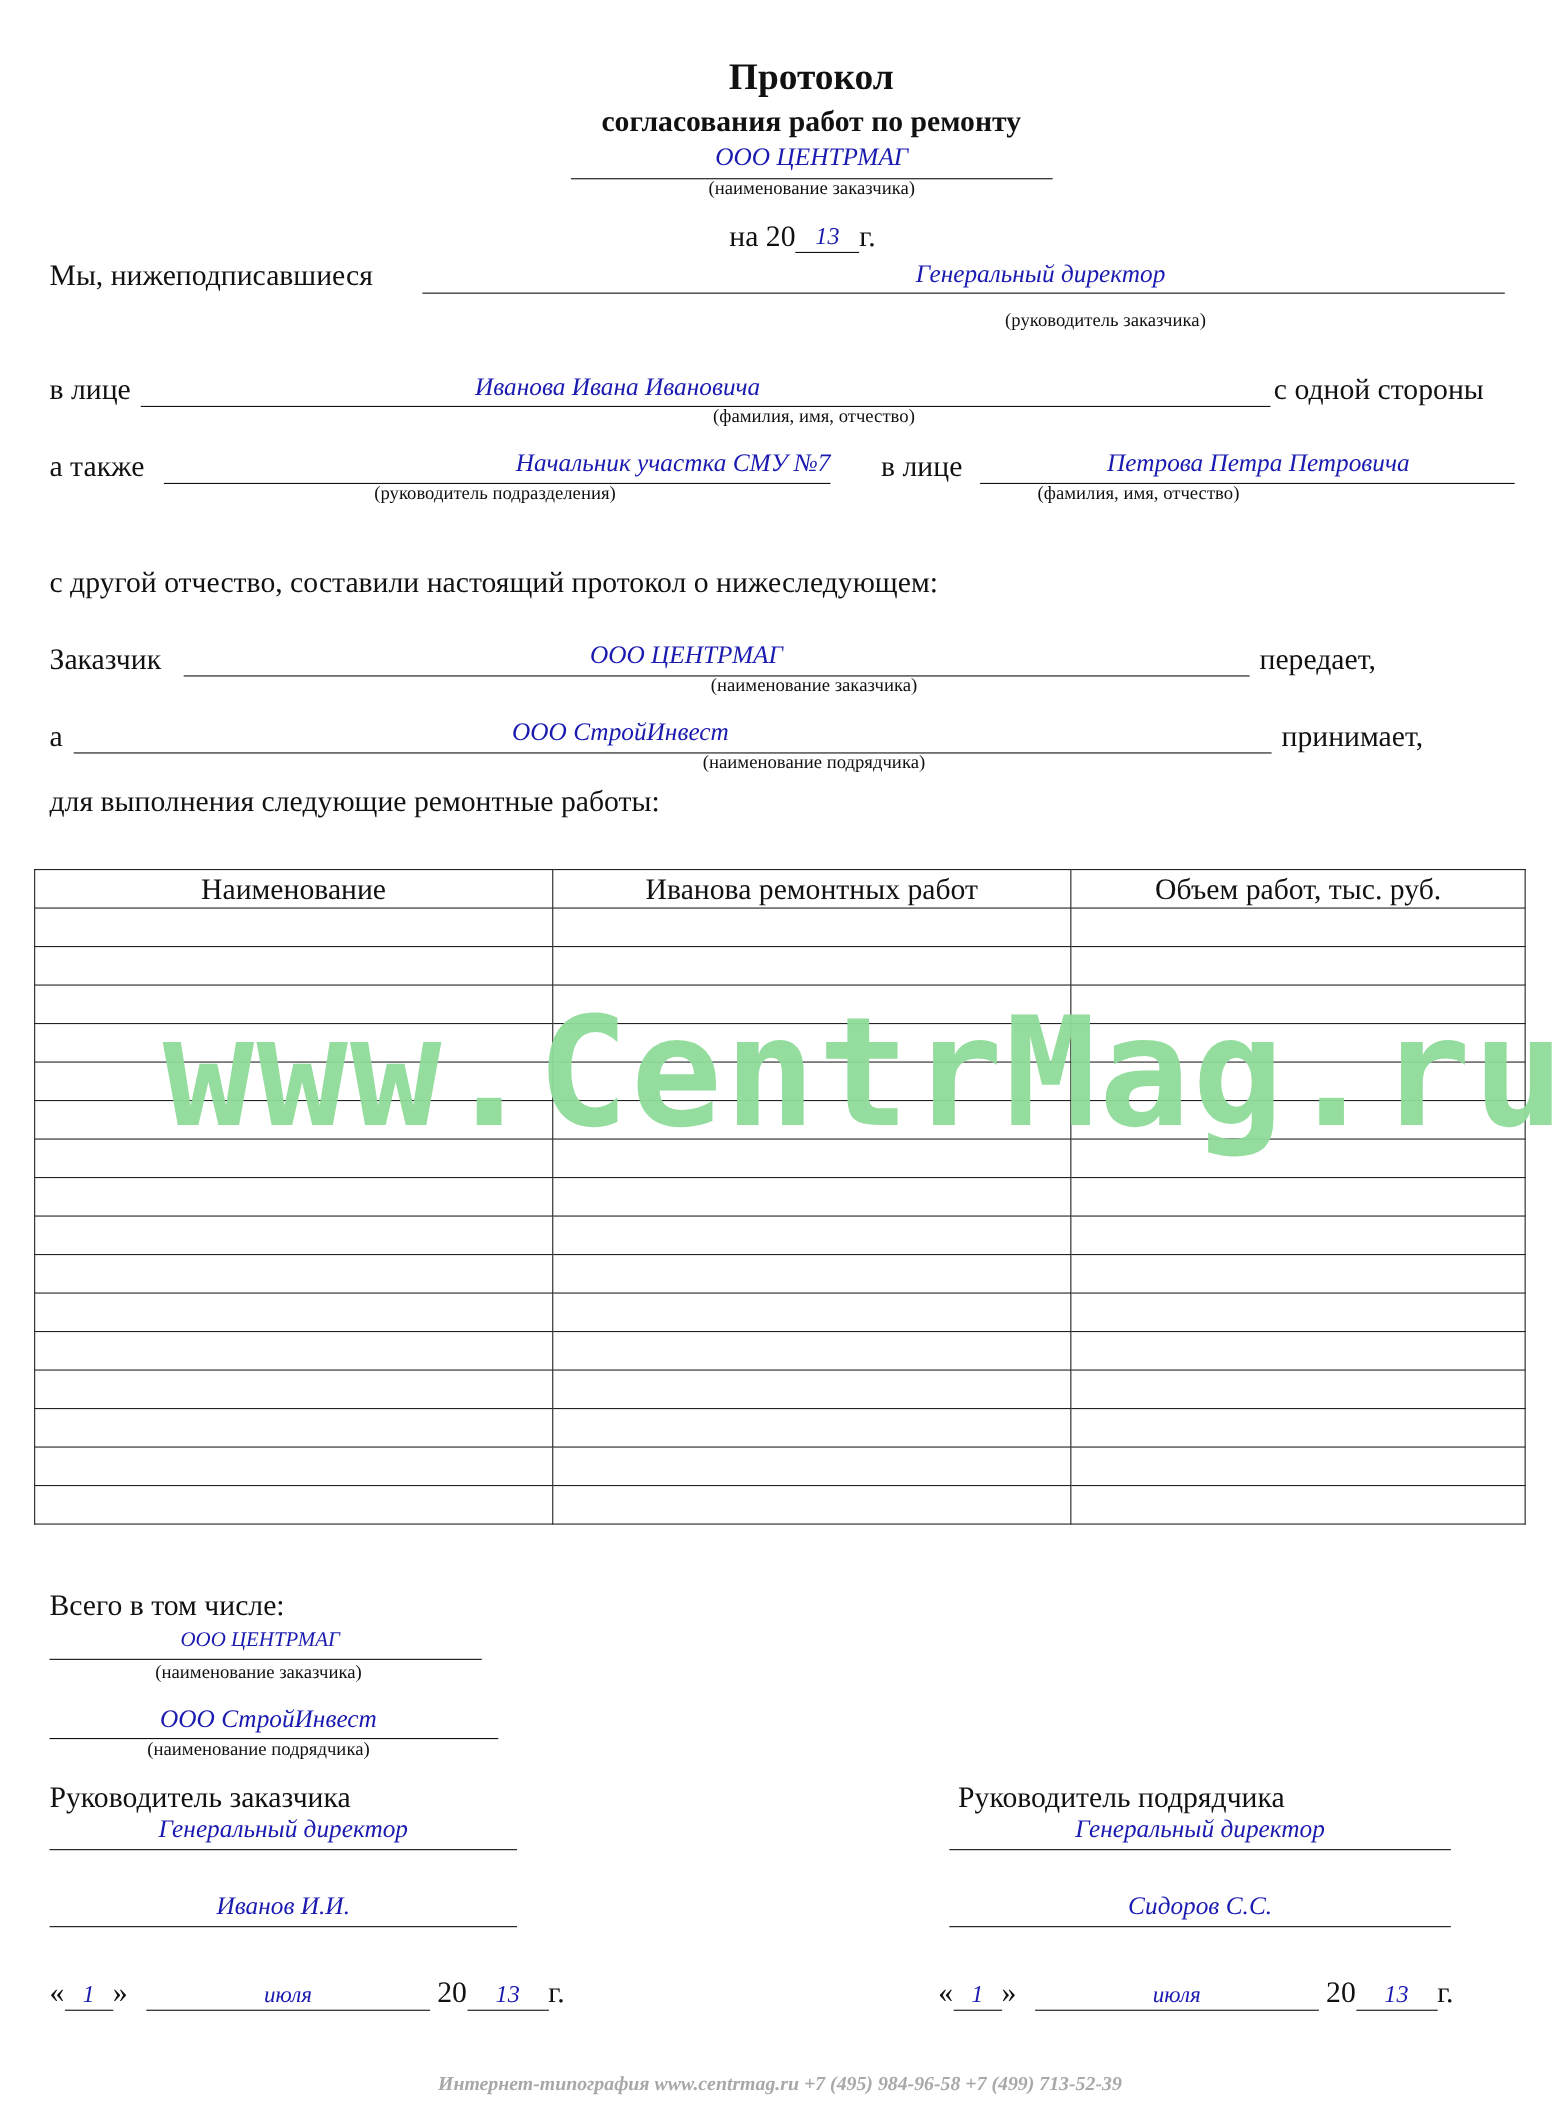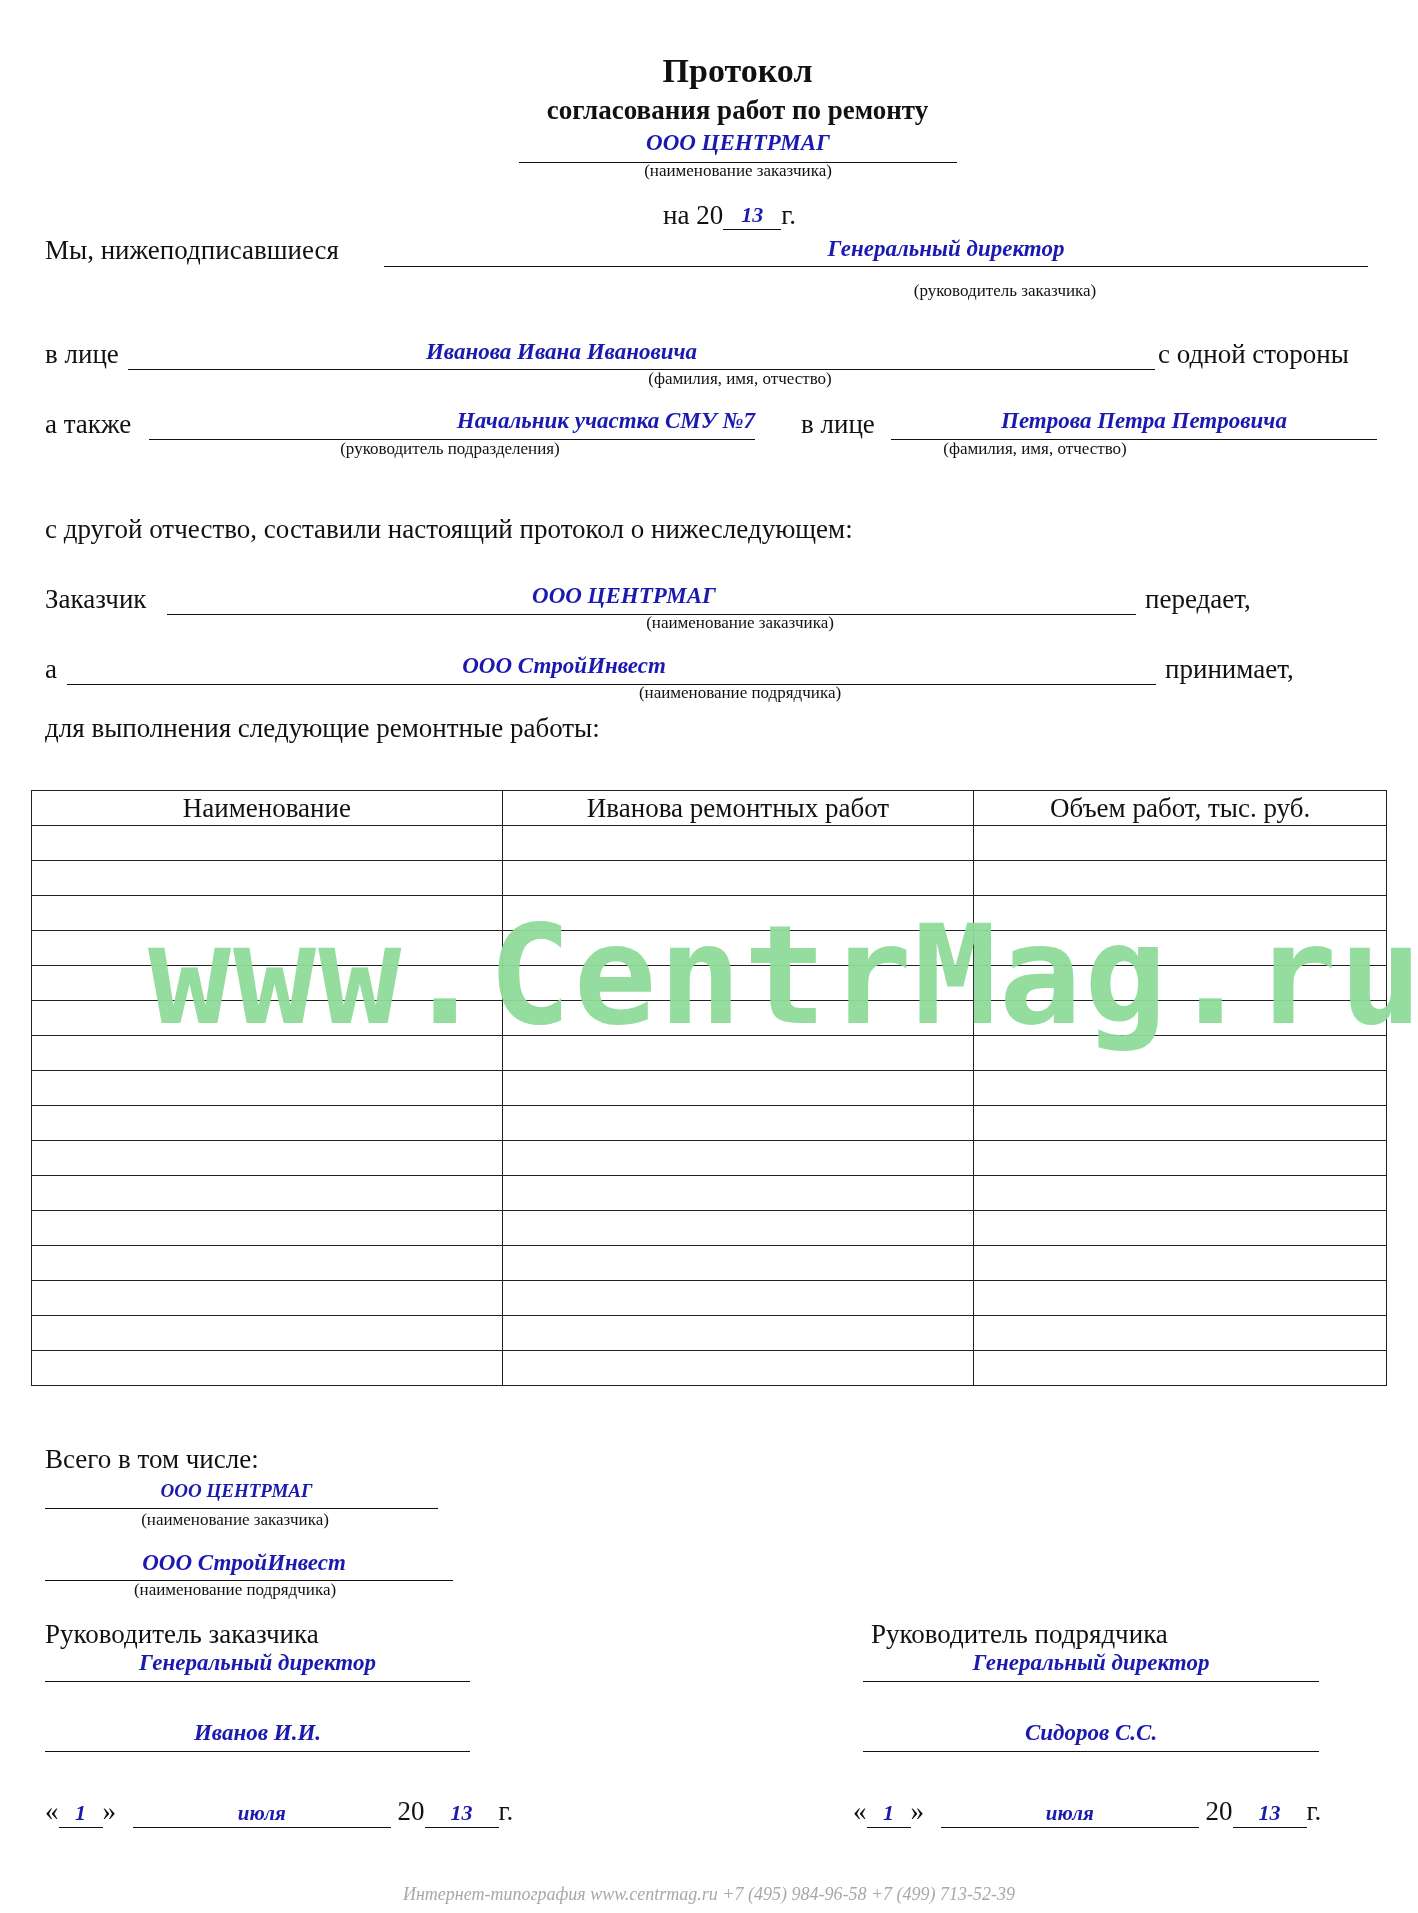--- a/index.html
+++ b/index.html
@@ -1,32 +1,32 @@
 <!DOCTYPE html>
 <html><head>
 <meta charset="utf-8">
 <style>
   html, body { margin:0; padding:0; background:#fff; }
   body { width:1418px; height:1913px; position:relative; overflow:hidden;
          font-family:"Liberation Serif", "DejaVu Serif", serif; color:#111; }
   .abs { position:absolute; }
   .title { left:0; width:1475px; text-align:center; font-weight:bold; }
-  .blue { color:#1a1ab0; font-style:italic; font-weight:bold; }
+  .blue { color:#1a1ab0; font-style:italic; font-weight:normal; }
   .label { font-size:27px; }
   .cap { font-size:17px; text-align:center; }
   .line { border-bottom:1px solid #111; }
   .fill { text-align:center; font-size:23px; }
   table { border-collapse:collapse; position:absolute; left:31px; top:790px; width:1356px; }
   td, th { border:1.5px solid #222; height:34px; padding:0; text-align:center; }
   th { font-weight:normal; font-size:27px; }
   td.v { font-size:18px; }
   .wm { position:absolute; left:148px; top:895px; font-family:"DejaVu Sans Mono", monospace;
         font-weight:bold; font-size:138px; color:#8fdc9a; letter-spacing:2px; opacity:0.95; pointer-events:none; }
   .footer { position:absolute; left:0; width:1418px; top:1884px; text-align:center; color:#a8a8a8;
-            font-style:italic; font-weight:normal; font-size:18px; }
+            font-style:italic; font-weight:bold; font-size:18px; }
 </style>
 </head>
 <body>
 
 <div class="abs title" style="left:0;width:1475px;top:52px;font-size:34px;">Протокол</div>
 <div class="abs title" style="left:0;width:1475px;top:95px;font-size:27px;">согласования работ по ремонту</div>
 <div class="abs line" style="left:519px;top:130px;width:438px;height:32px;">
   <div class="blue fill" style="font-size:23px;">ООО ЦЕНТРМАГ</div>
 </div>
 <div class="abs cap" style="left:519px;top:161px;width:438px;">(наименование заказчика)</div>

